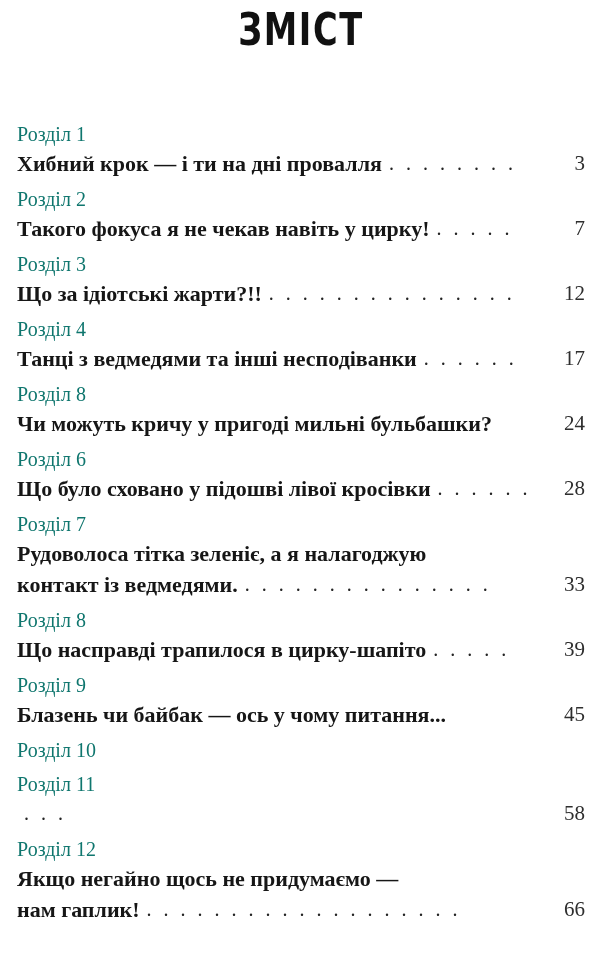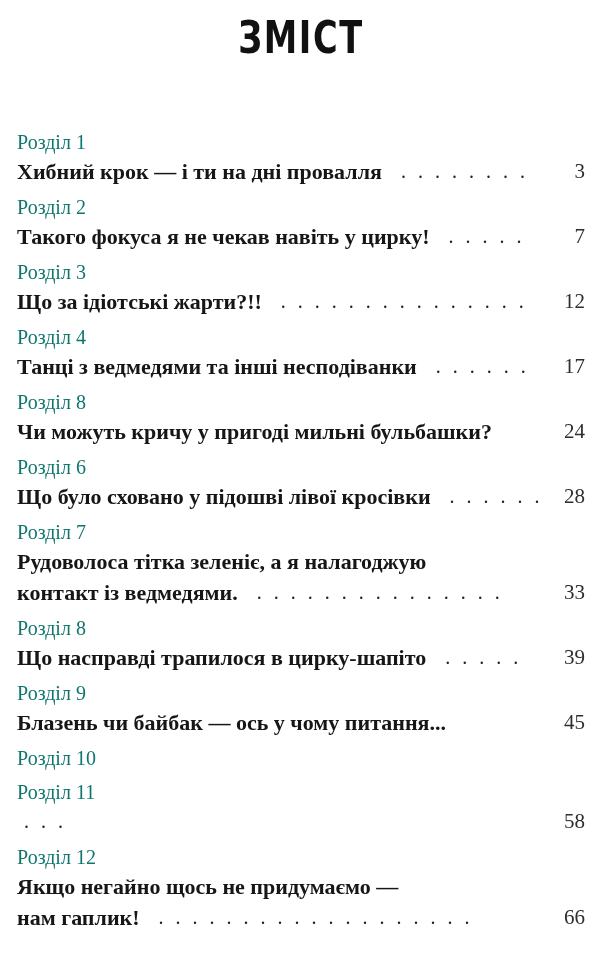--- a/index.html
+++ b/index.html
@@ -8,21 +8,21 @@
     width: 600px;
     height: 980px;
     overflow: hidden;
     background: #ffffff;
     font-family: "Liberation Serif", serif;
   }
   .page {
     box-sizing: border-box;
     width: 600px;
     height: 728px;
-    padding: 12px 15px 0 17px;
+    padding: 4px 15px 0 17px;
   }
   .title {
     margin: 0;
     height: 52px;
     line-height: 52px;
     text-align: center;
     font-family: "DejaVu Sans", sans-serif;
     font-weight: 700;
     font-size: 41px;
     letter-spacing: 2px;
@@ -44,21 +44,20 @@
   .tline {
     font-size: 22px;
     line-height: 31px;
     font-weight: 700;
     color: #161616;
     white-space: nowrap;
   }
   .tline.last {
     display: flex;
     align-items: flex-end;
-    gap: 12px;
   }
   .t { flex: 0 0 auto; }
   .dots {
     flex: 1 1 auto;
     overflow: hidden;
     white-space: nowrap;
     font-weight: 400;
     font-size: 20px;
     color: #242424;
     word-spacing: 7px;

